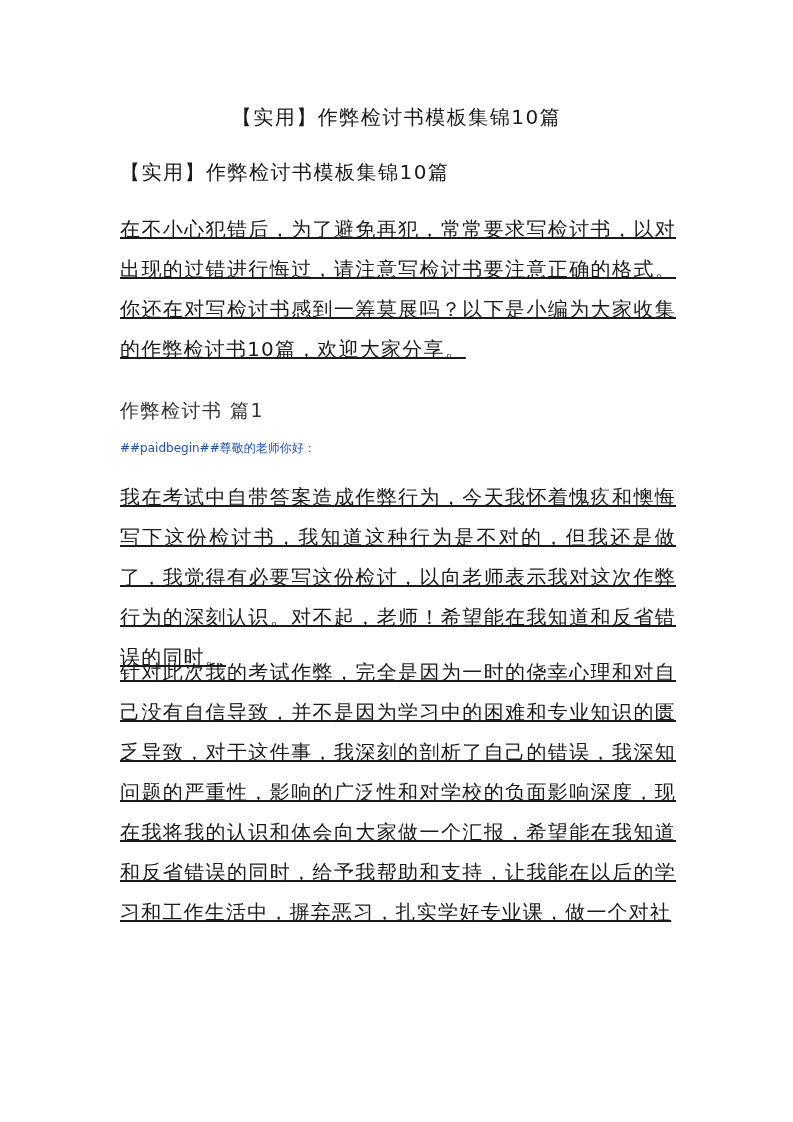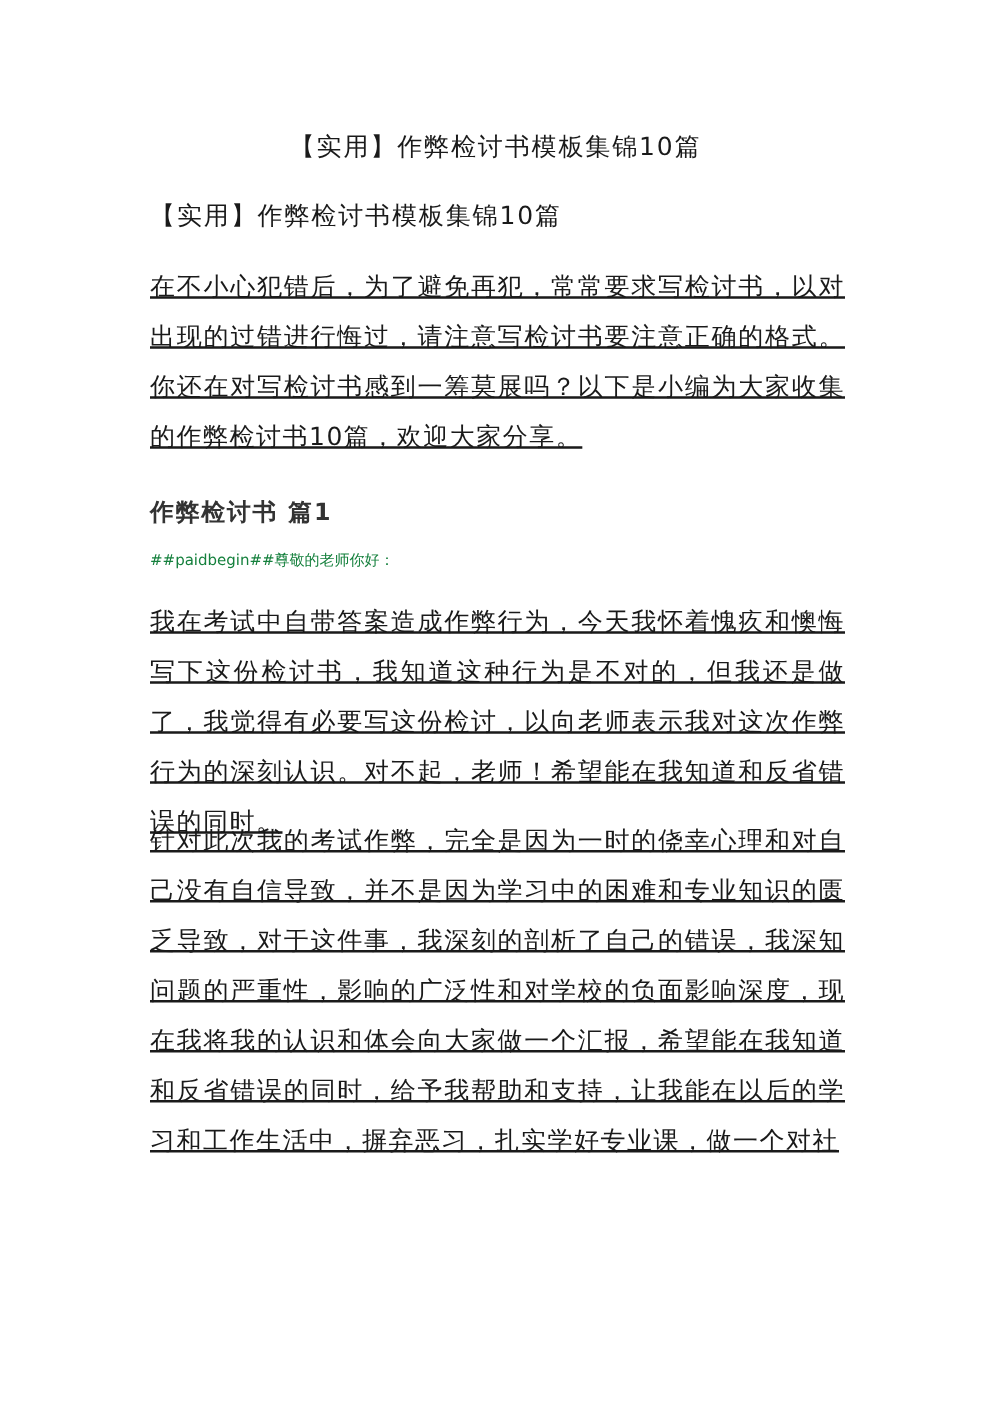--- a/index.html
+++ b/index.html
@@ -61,32 +61,32 @@
     }
     .intro { top: 209px; }
     .section-heading {
       position: absolute;
       top: 396px;
       left: 0;
       font-size: 19px;
       letter-spacing: 1.5px;
       line-height: 28px;
       margin: 0;
-      font-weight: bold;
+      font-weight: normal;
       color: #333;
       white-space: nowrap;
     }
     .salutation {
       position: absolute;
       top: 439px;
       left: 0;
       font-size: 12px;
       line-height: 18px;
       margin: 0;
-      color: #15803d;
+      color: #1d4ed8;
       white-space: nowrap;
     }
     .p1 { top: 477px; }
     .p2 { top: 652px; }
   </style>
 </head>
 <body>
 
 <h1 class="doc-title">【实用】作弊检讨书模板集锦10篇</h1>
 

